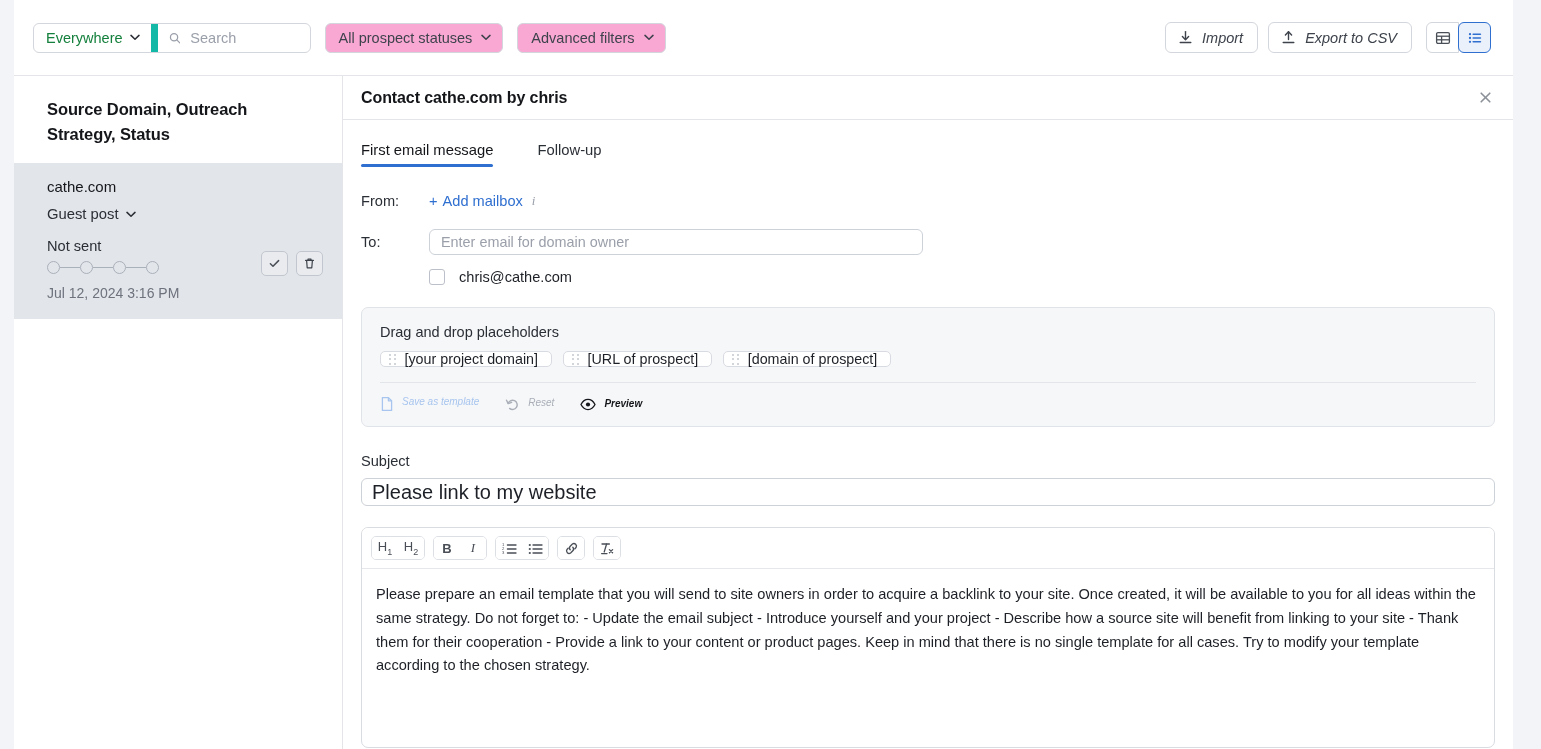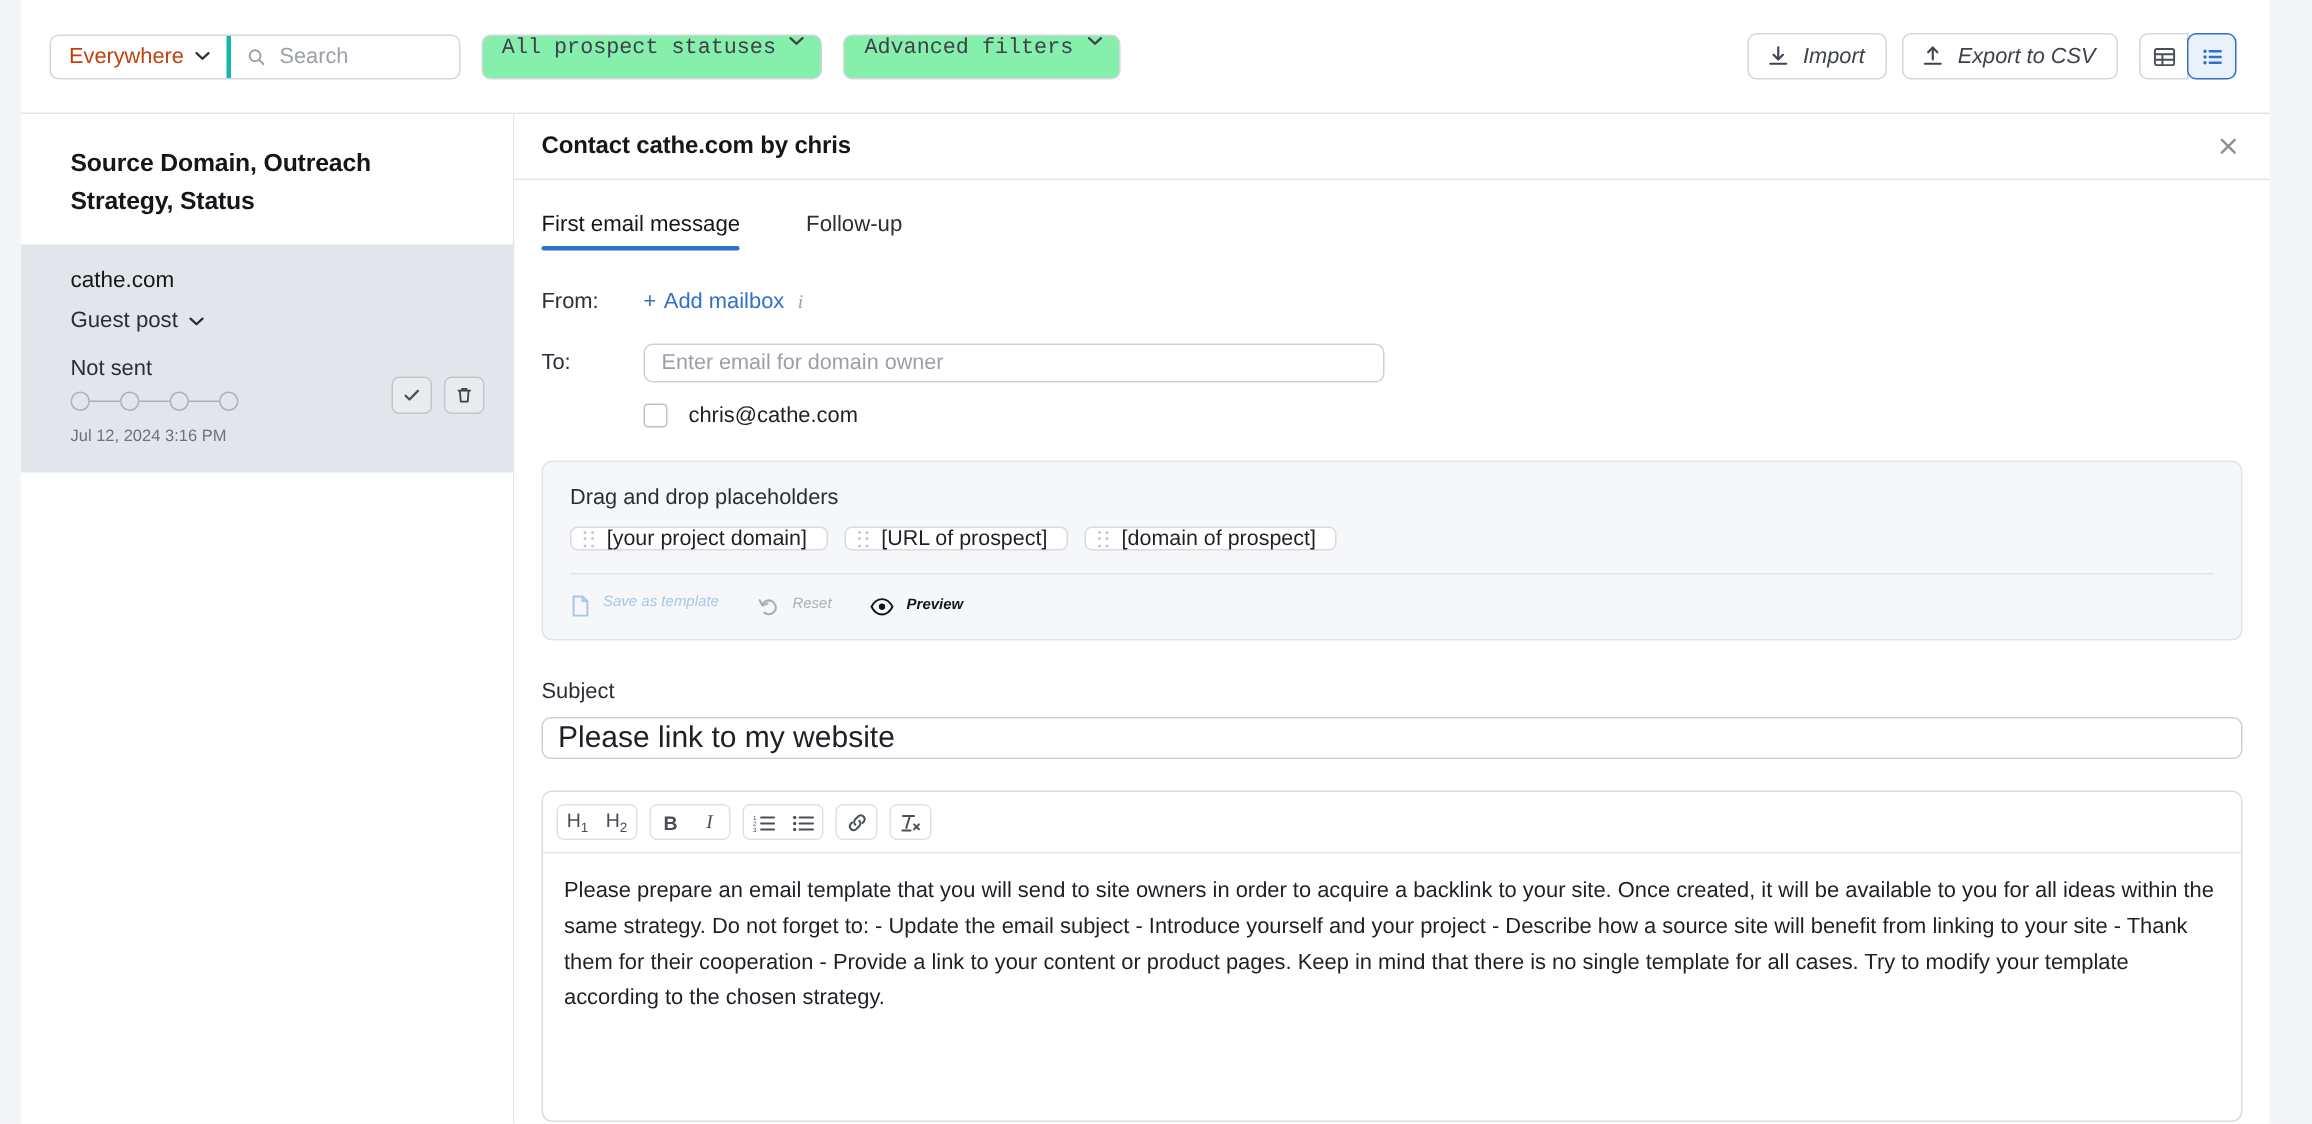--- a/index.html
+++ b/index.html
@@ -38,52 +38,51 @@
     display: flex; align-items: center;
     height: 30px;
     border: 1px solid #d3d6dc;
     border-radius: 6px;
     background: #fff;
   }
   .scope-btn {
     display: flex; align-items: center; gap: 7px;
     height: 100%;
     padding: 0 11px 0 12px;
-    font-size: 14.5px; color: #c2410c;
-    border-right: 3px solid #14b8a6;
+    font-size: 14.5px; color: #15803d;
+    border-right: 7px solid #14b8a6;
     cursor: pointer;
     white-space: nowrap;
   }
   .search-wrap {
     display: flex; align-items: center; gap: 8px;
     padding: 0 12px 0 11px;
     height: 100%;
     width: 152px;
   }
   .search-input {
     border: none; outline: none;
     font-size: 14.5px; font-family: inherit;
     color: #1d2026;
     width: 100%;
     background: transparent;
   }
   .search-input::placeholder { color: #9a9fa9; }
 
   .pill {
-    display: flex; gap: 9px;
+    display: flex; align-items: center; gap: 9px;
     height: 30px;
     padding: 0 11px 0 13px;
     border: 1px solid #d3d6dc;
     border-radius: 6px;
-    background: #86efac;
+    background: #f9a8d4;
     font-size: 14.5px;
     color: #3d424b;
     cursor: pointer;
     white-space: nowrap;
-    font-family: Liberation Mono, monospace;
   }
 
   .act-btn {
     display: flex; align-items: center; gap: 9px;
     height: 31px;
     padding: 0 14px 0 12px;
     border: 1px solid #d3d6dc;
     border-radius: 6px;
     background: #fff;
     font-size: 14.5px;
@@ -154,21 +153,21 @@
   }
   .stepper { display: flex; align-items: center; margin-bottom: 11px; }
   .step-dot {
     width: 13px; height: 13px;
     border: 1.4px solid #aab0ba;
     border-radius: 50%;
     background: #e2e5ea;
     flex: 0 0 auto;
   }
   .step-line { width: 20px; height: 1.4px; background: #aab0ba; }
-  .p-date { font-size: 11px; color: #6d727c; }
+  .p-date { font-size: 14px; color: #6d727c; }
   .card-actions {
     position: absolute;
     right: 19px; top: 88px;
     display: flex; gap: 8px;
   }
   .card-btn {
     width: 27px; height: 25px;
     border: 1px solid #c2c7cf;
     border-radius: 5px;
     background: #e9ebef;

